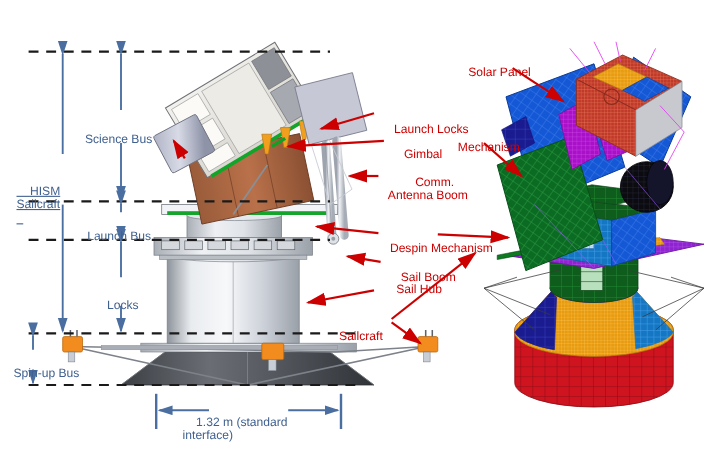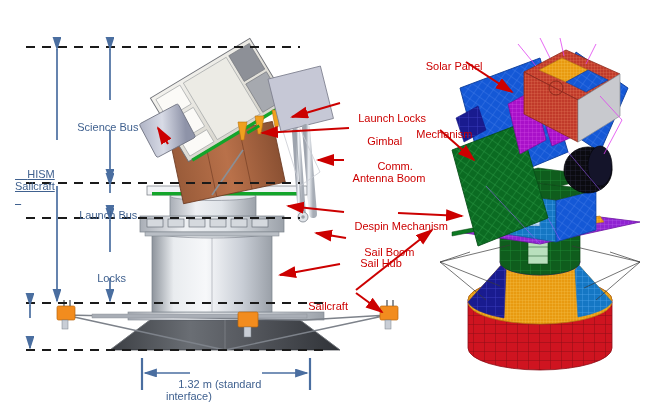--- a/index.html
+++ b/index.html
@@ -317,20 +317,23 @@
   </div>
   <div class="lbl blue-lbl" style="left:65px;top:108px;width:90px;">
     <span>Science Bus</span>
   </div>
   <div class="lbl blue-lbl" style="left:67px;top:196px;width:86px;">
     <span>Launch Bus</span>
   </div>
   <div class="lbl blue-lbl" style="left:85px;top:259px;width:50px;">
     <span>Locks</span>
   </div>
+  <div class="lbl blue-lbl" style="left:0px;top:321px;width:78px;">
+    <span>Spin-up Bus</span>
+  </div>
   <div class="lbl blue-lbl" style="left:166px;top:365px;width:120px;text-align:left;">
     <span>1.32 m (standard
 interface)</span>
   </div>
 
   <div class="lbl red-lbl" style="left:340px;top:99px;width:92px;text-align:center;">
     <span>Launch Locks</span>
   </div>
   <div class="lbl red-lbl" style="left:355px;top:122px;width:48px;text-align:left;">
     <span>Gimbal</span>

